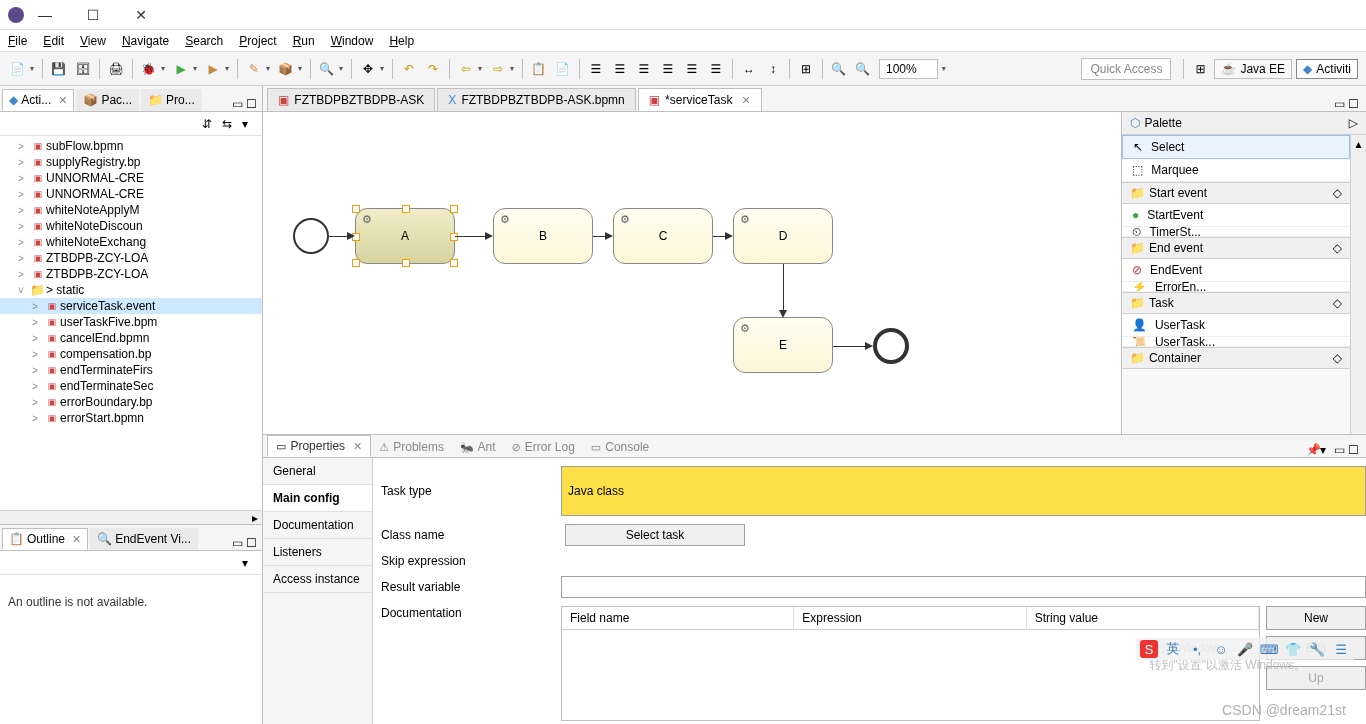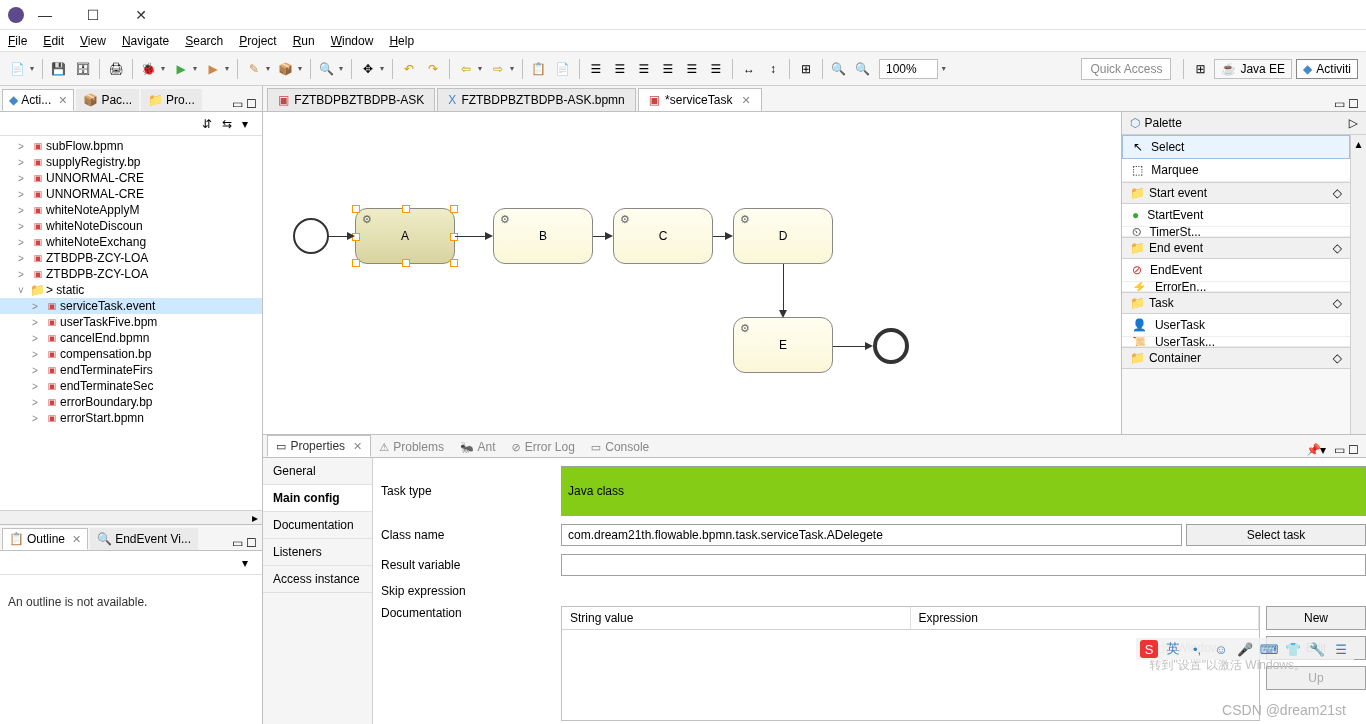--- a/index.html
+++ b/index.html
@@ -60,21 +60,21 @@
 .ptab { padding: 3px 8px; display: inline-flex; align-items: center; gap: 4px; cursor: pointer; font-size: 11px; color: #888; }
 .ptab.active { background: #fff; border: 1px solid #c0c0c0; border-bottom: 1px solid #fff; color: #333; }
 .props-body { flex: 1; display: flex; }
 .props-side { width: 110px; background: #f5f5f5; border-right: 1px solid #d0d0d0; }
 .props-side-item { padding: 6px 10px; border-bottom: 1px solid #e0e0e0; cursor: pointer; }
 .props-side-item.active { background: #fff; font-weight: bold; }
 .props-form { flex: 1; padding: 8px 0 8px 8px; overflow: auto; }
 .form-row { display: flex; align-items: center; margin-bottom: 8px; }
 .form-label { width: 180px; }
 .form-input { flex: 1; border: 1px solid #a0a0a0; padding: 3px 6px; background: #fff; }
-.form-select { flex: 1; border: 1px solid #a0a0a0; padding: 17px 6px; background: #84cc16; }
+.form-select { flex: 1; border: 1px solid #a0a0a0; padding: 17px 6px; background: #fde047; }
 .form-btn { width: 180px; border: 1px solid #a0a0a0; padding: 3px; text-align: center; background: #f0f0f0; margin-left: 4px; cursor: pointer; }
 .doc-table { border: 1px solid #c0c0c0; flex: 1; }
 .doc-th { display: flex; background: #fff; border-bottom: 1px solid #d0d0d0; }
 .doc-th div { flex: 1; padding: 4px 8px; border-right: 1px solid #e0e0e0; }
 .side-btns { width: 100px; margin-left: 6px; }
 .side-btn { border: 1px solid #a0a0a0; padding: 4px; text-align: center; background: #f0f0f0; margin-bottom: 6px; cursor: pointer; }
 .side-btn.disabled { color: #aaa; }
 .watermark { position: absolute; right: 60px; bottom: 50px; color: #c0c0c0; font-size: 18px; text-align: left; pointer-events: none; }
 .watermark2 { position: absolute; right: 20px; bottom: 6px; color: #b0b0b0; font-size: 14px; pointer-events: none; }
 .ime-bar { position: absolute; right: 12px; bottom: 64px; display: flex; gap: 6px; align-items: center; background: rgba(240,240,240,0.8); padding: 2px 4px; }
@@ -515,36 +515,36 @@
           <div class="props-side-item">Listeners</div>
           <div class="props-side-item">Access instance</div>
         </div>
         <div class="props-form">
           <div class="form-row">
             <div class="form-label">Task type</div>
             <div class="form-select">Java class</div>
           </div>
           <div class="form-row">
             <div class="form-label">Class name</div>
-            <input class="form-input" value="com.dream21th.flowable.bpmn.task.serviceTask.ADelegete" style="">
             <div class="form-btn">Select task</div>
+          </div>
+          <div class="form-row">
+            <div class="form-label">Skip expression</div>
           </div>
           <div class="form-row">
             <div class="form-label">Result variable</div>
             <input class="form-input" value="" style="">
-          </div>
-          <div class="form-row">
-            <div class="form-label">Skip expression</div>
           </div>
           <div class="form-row" style="align-items:flex-start">
             <div class="form-label">Documentation</div>
             <div class="doc-table">
               <div class="doc-th">
+                <div>Field name</div>
+                <div>Expression</div>
                 <div>String value</div>
-                <div>Expression</div>
               </div>
               <div style="height:90px"></div>
             </div>
             <div class="side-btns">
               <div class="side-btn">New</div>
               <div class="side-btn disabled">Edit</div>
               <div class="side-btn disabled">Up</div>
             </div>
           </div>
         </div>

